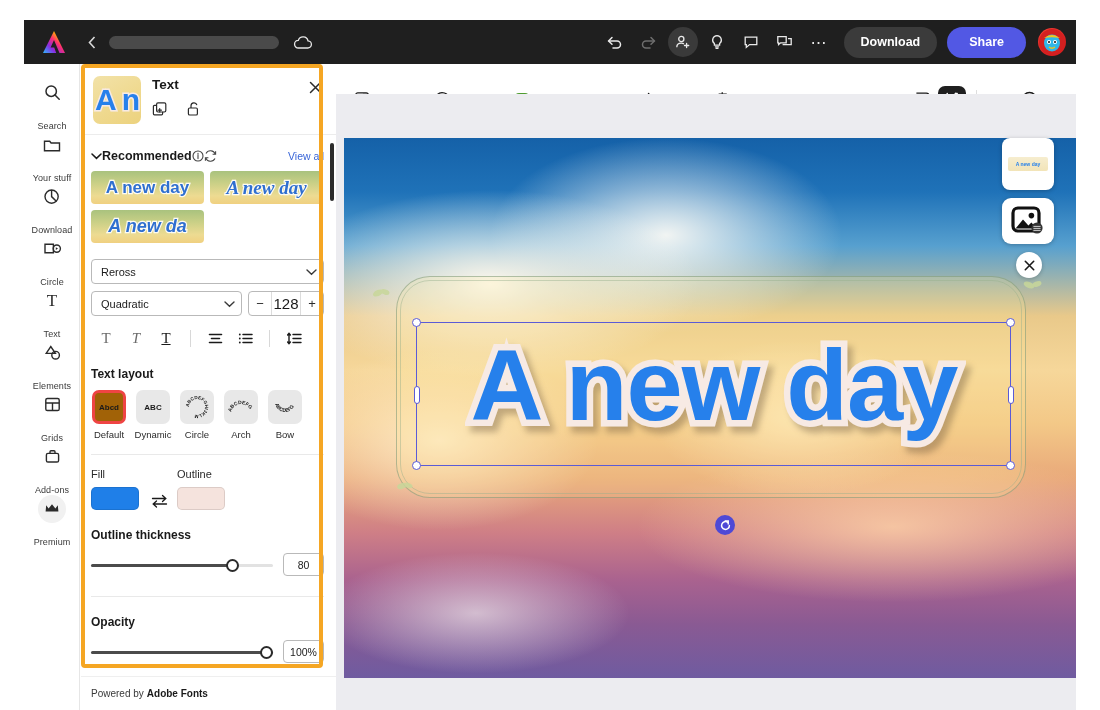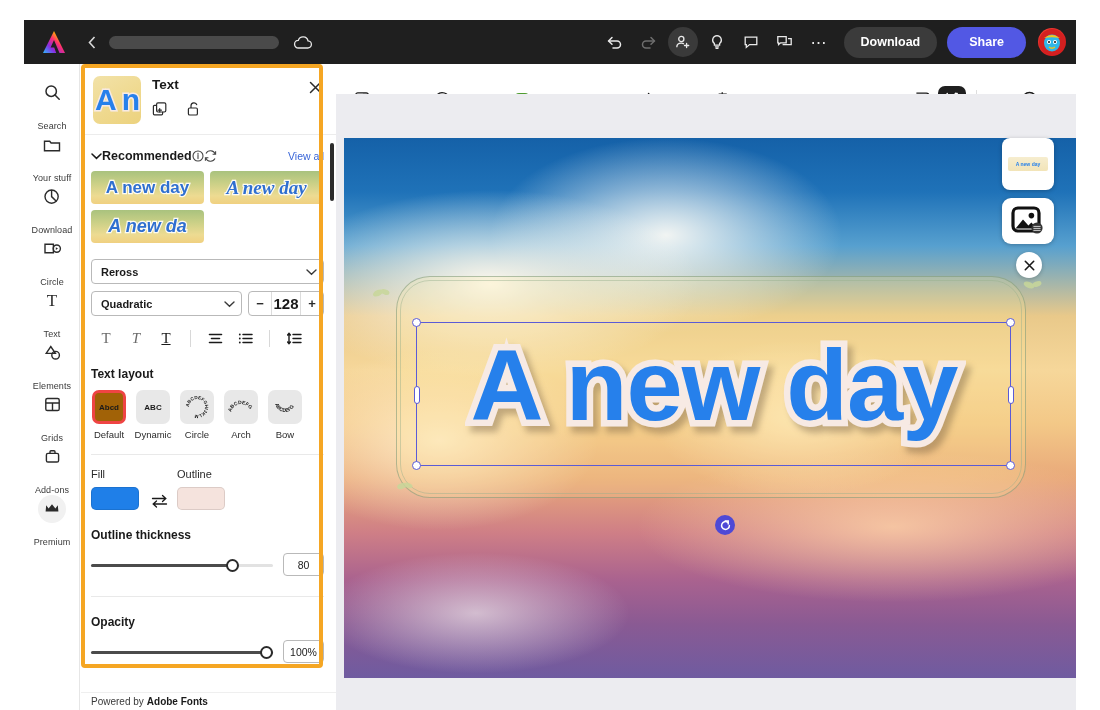--- a/index.html
+++ b/index.html
@@ -136,21 +136,21 @@
     font-size: 17px; font-weight: 700; color: #2f6fd0; white-space: nowrap;
     -webkit-text-stroke: 2.4px #fdfbf2; paint-order: stroke fill;
   }
   .style-card.s2 span { font-style: italic; font-family: "Liberation Serif", serif; font-size:19px;}
   .style-card.s3 span {
     color: transparent; -webkit-text-stroke: 1.6px #f6f0ea;
     text-transform: uppercase; letter-spacing: 1px; font-size: 15px;
   }
   .style-card.s4 span { font-style: italic; font-size: 18px; }
 
-  .field-wrap { padding: 16px 12px 0 10px; font-weight: bold; }
+  .field-wrap { padding: 16px 12px 0 10px; }
   .select {
     height: 25px; border: 1px solid #b9b9b9; border-radius: 4px;
     display: flex; align-items: center; padding: 0 6px 0 9px;
     font-size: 11px; color: #1a1a1a; background:#fff; cursor: pointer;
   }
   .select .cv { flex:1; }
   .select .caret { color:#3a3a3a; display:flex; }
   .row2 { display: flex; gap: 6px; margin-top: 7px; }
   .select.small { flex: 1; }
   .stepper {
@@ -215,21 +215,21 @@
   .sknob {
     position:absolute; top:2px; width:13px; height:13px; border-radius:50%;
     background:#fff; border:2px solid #2b2b2b; cursor:pointer;
   }
   .snum {
     width: 41px; height: 23px; border:1px solid #b9b9b9; border-radius:4px;
     font-size:10.5px; color:#1a1a1a; display:flex; align-items:center;
     justify-content:center; background:#fff;
   }
   .panel-foot {
-    position:absolute; left:0; bottom:0; width:255px; height:18px;
+    position:absolute; left:0; bottom:0; width:255px; height:34px;
     background:#fff; display:flex; align-items:center;
     padding-left:10px; font-size:10px; color:#3a3a3a;
     border-top:1px solid #efefef;
   }
   .panel-foot b { font-weight:700; margin-left:3px; color:#1a1a1a;}
 
   
   .ctoolbar {
     position:absolute; left:312px; top:44px; width:740px; height:73px;
     background:#ffffff; display:flex; align-items:center; padding-left:18px;

